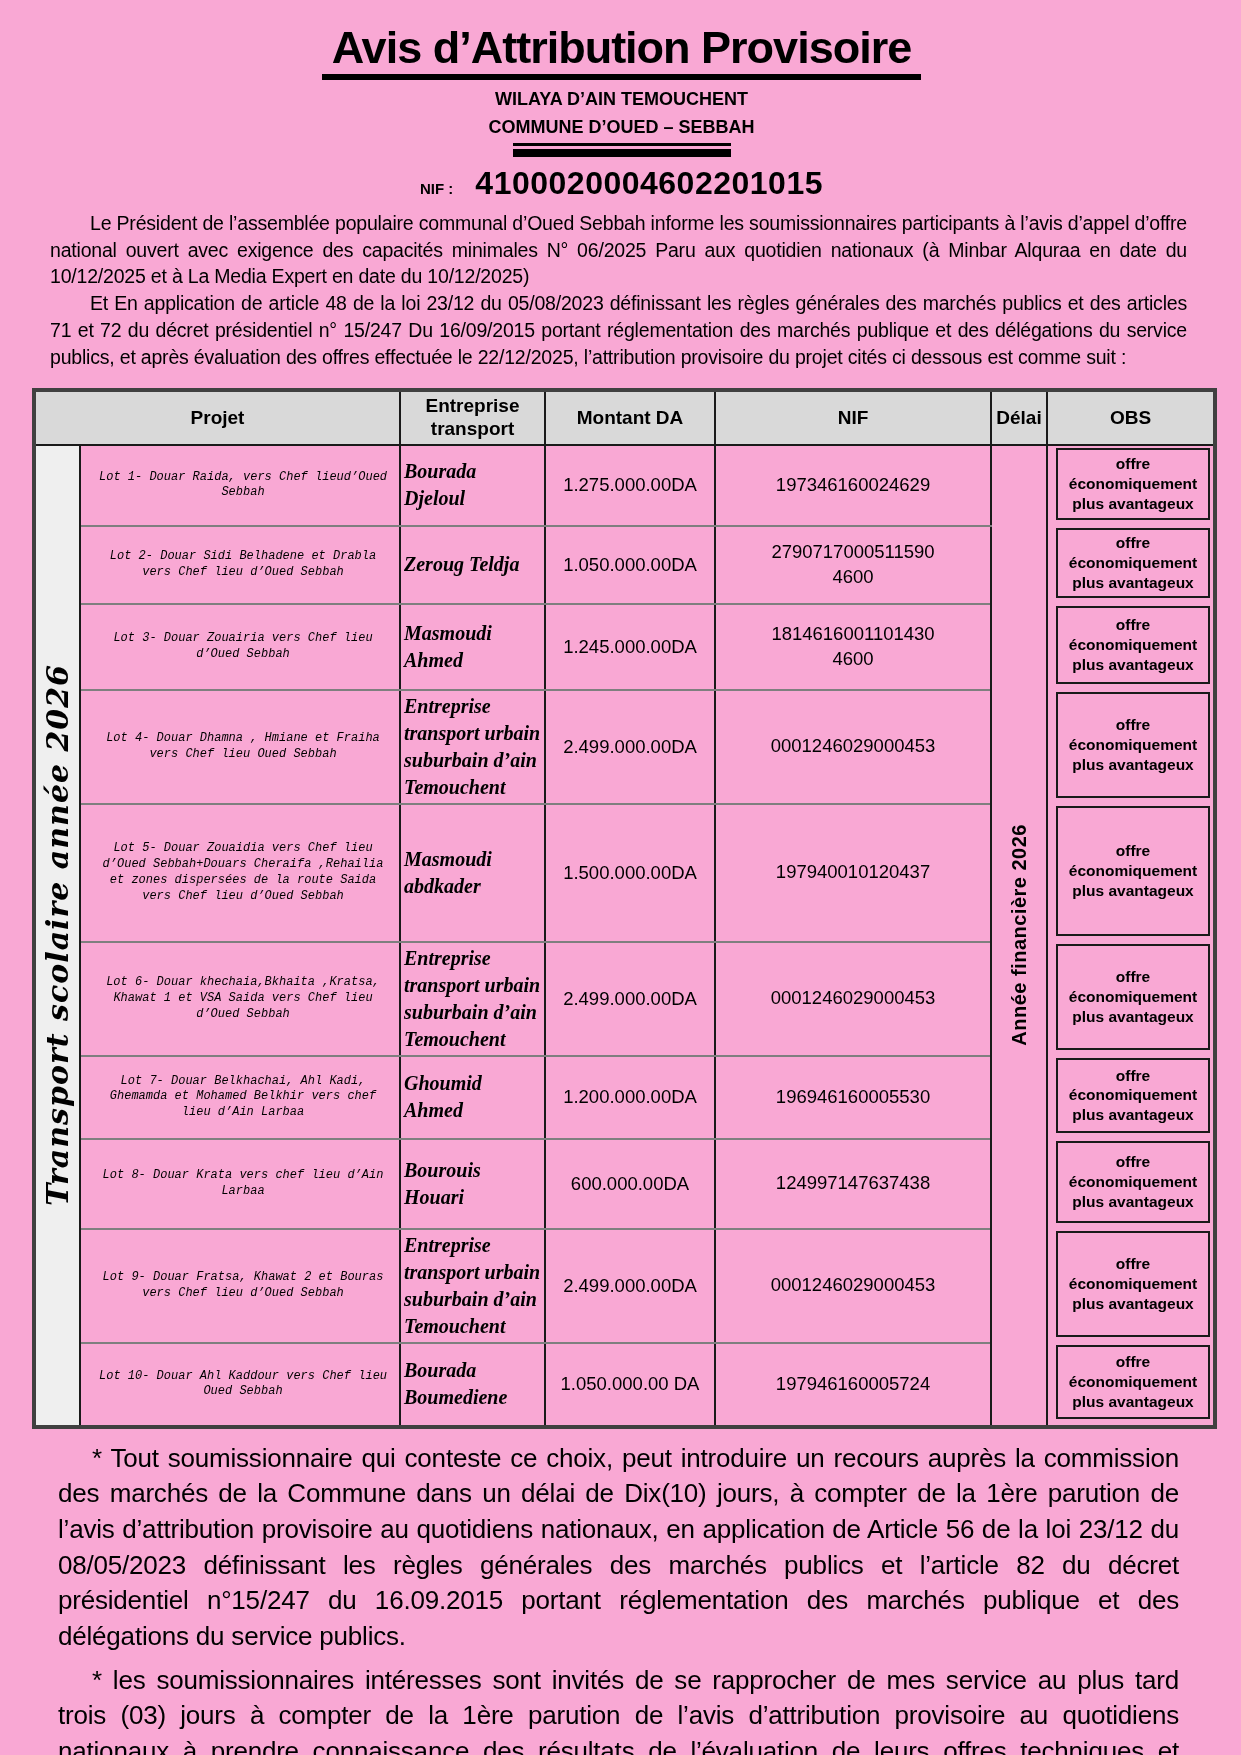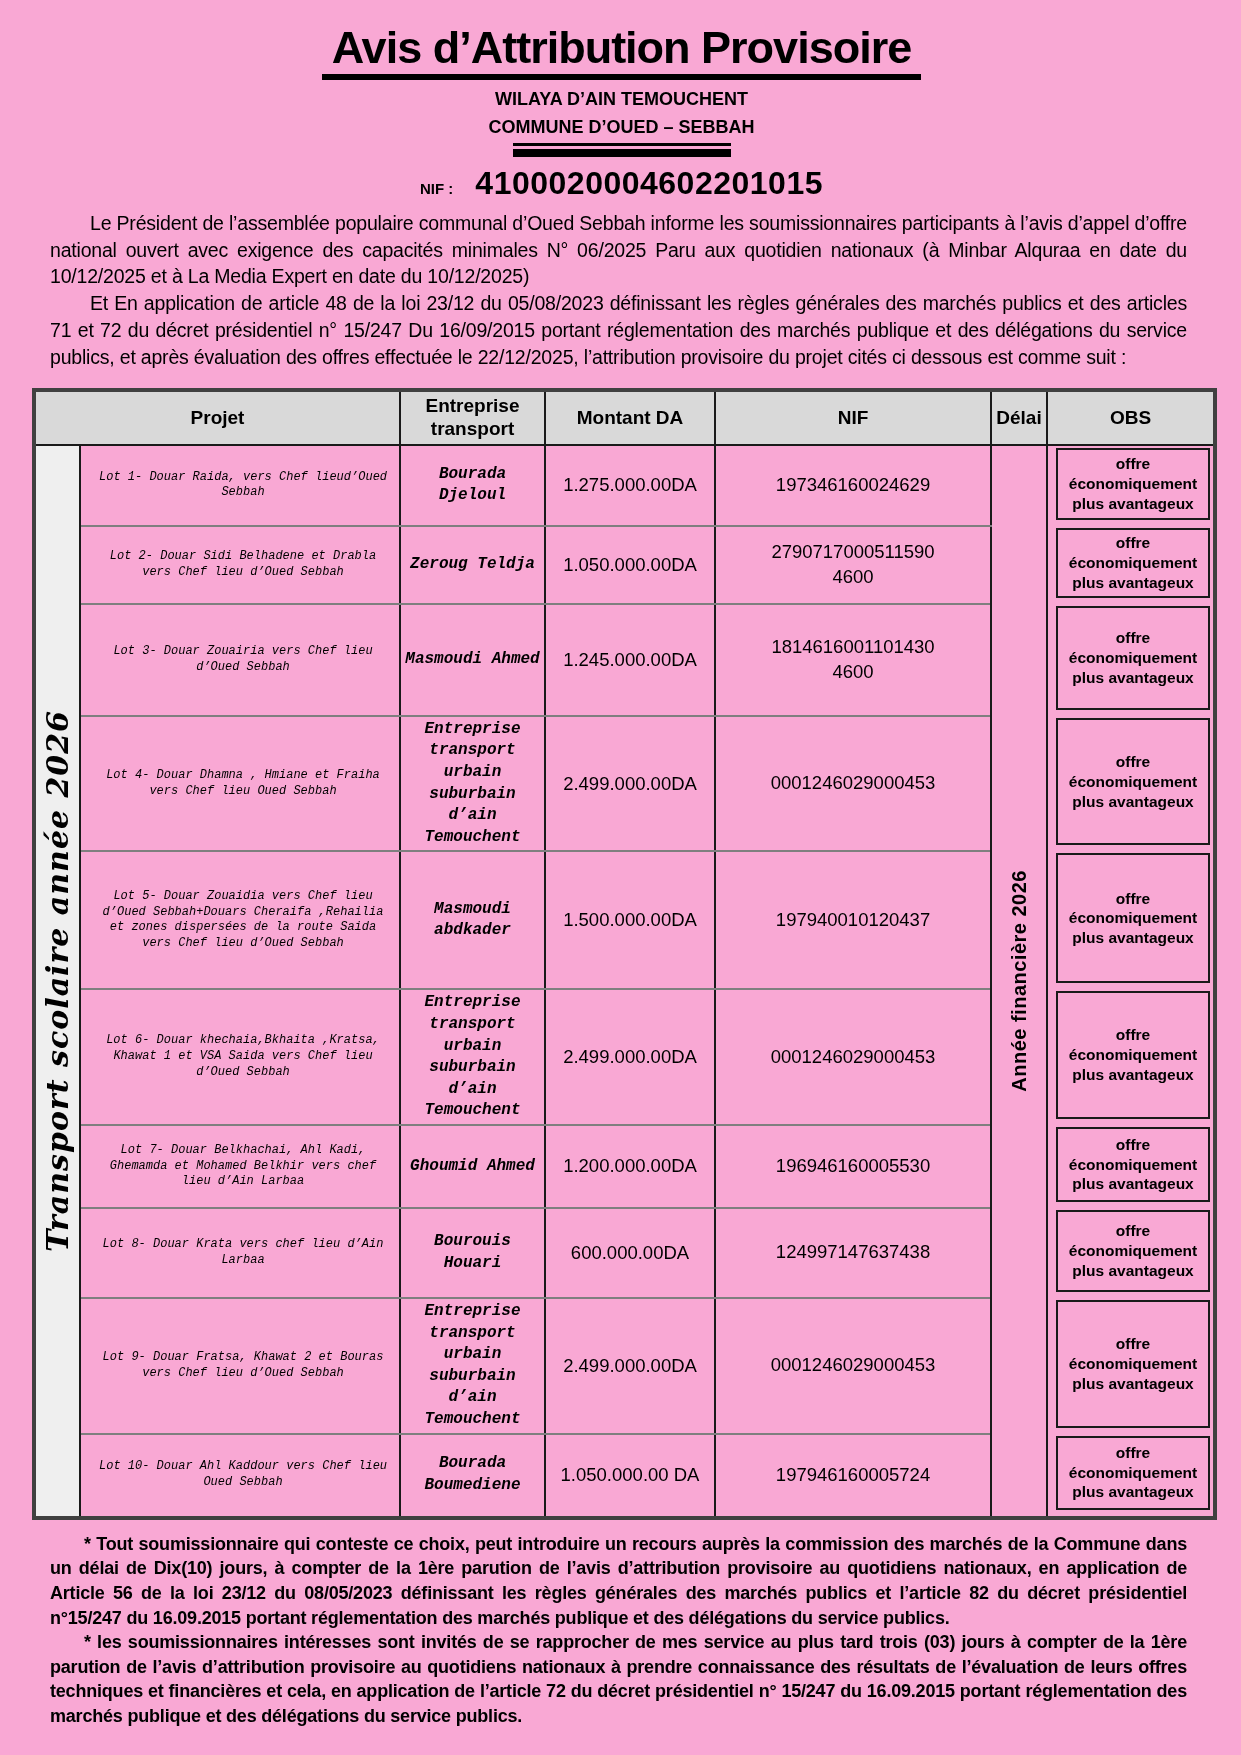--- a/index.html
+++ b/index.html
@@ -42,48 +42,48 @@
   .doc-table td { border:2px solid #1a1a1a; vertical-align:middle; }
   .doc-table td.lot, .doc-table td.ent, .doc-table td.mont, .doc-table td.nifc {
     border-top:2px solid #7f7f7f; border-bottom:2px solid #7f7f7f;
   }
   td.grouplabel { background:#efefef; text-align:center; }
   td.lot {
     font-family:Liberation Mono, monospace; font-style:italic;
     font-size:12px; line-height:1.32; padding:4px 8px 4px 14px; text-align:center;
   }
   td.ent {
-    font-family:Liberation Mono, monospace; font-style:italic; font-weight:bold;
-    font-size:16px; line-height:1.35; text-align:center; padding:2px 3px;
+    font-family:Liberation Serif, serif; font-style:italic; font-weight:bold;
+    font-size:20px; line-height:1.35; padding:2px 3px;
   }
   td.mont { font-size:18.5px; text-align:center; padding:2px; }
   td.nifc { font-size:18.5px; text-align:center; padding:2px; white-space:pre-line; line-height:1.35; }
   td.delai { text-align:center; }
   td.obs { border:none; position:relative; }
   .obs-box {
     position:absolute; top:2px; right:3px; bottom:6px; left:8px;
     border:2px solid #1a1a1a; display:flex; align-items:center; justify-content:center;
     text-align:center; font-weight:bold; font-size:15.5px; line-height:1.28; padding:2px;
   }
   .vtext { writing-mode:vertical-rl; transform:rotate(180deg); margin:0 auto; }
   .group-label-text {
     font-family:"DejaVu Serif", serif; font-weight:bold; font-style:italic;
     font-size:30px; letter-spacing:1px;
   }
   .delai-text { font-weight:bold; font-size:20px; letter-spacing:.5px; }
   tbody tr:nth-child(1){height:81px} tbody tr:nth-child(2){height:78px}
-  tbody tr:nth-child(3){height:112px} tbody tr:nth-child(4){height:92px}
+  tbody tr:nth-child(3){height:86px} tbody tr:nth-child(4){height:92px}
   tbody tr:nth-child(5){height:138px} tbody tr:nth-child(6){height:97px}
   tbody tr:nth-child(7){height:83px} tbody tr:nth-child(8){height:90px}
   tbody tr:nth-child(9){height:90px} tbody tr:nth-child(10){height:84px}
   
   .notes { margin:12px 26px 0 20px; }
   .note-p {
-    margin:0; text-align:justify; text-indent:34px;
-    font-size:18px; line-height:1.37; letter-spacing:-0.2px;font-weight:bold;
+    margin:8px; text-align:justify; text-indent:34px;
+    font-size:26px; line-height:1.37; letter-spacing:-0.2px;
   }
 </style>
 </head>
 <body>
 
 <div class="page">
 
   <div class="doc-header">
     <h1 class="doc-title">Avis d’Attribution Provisoire</h1>
     <div class="sub-block">

